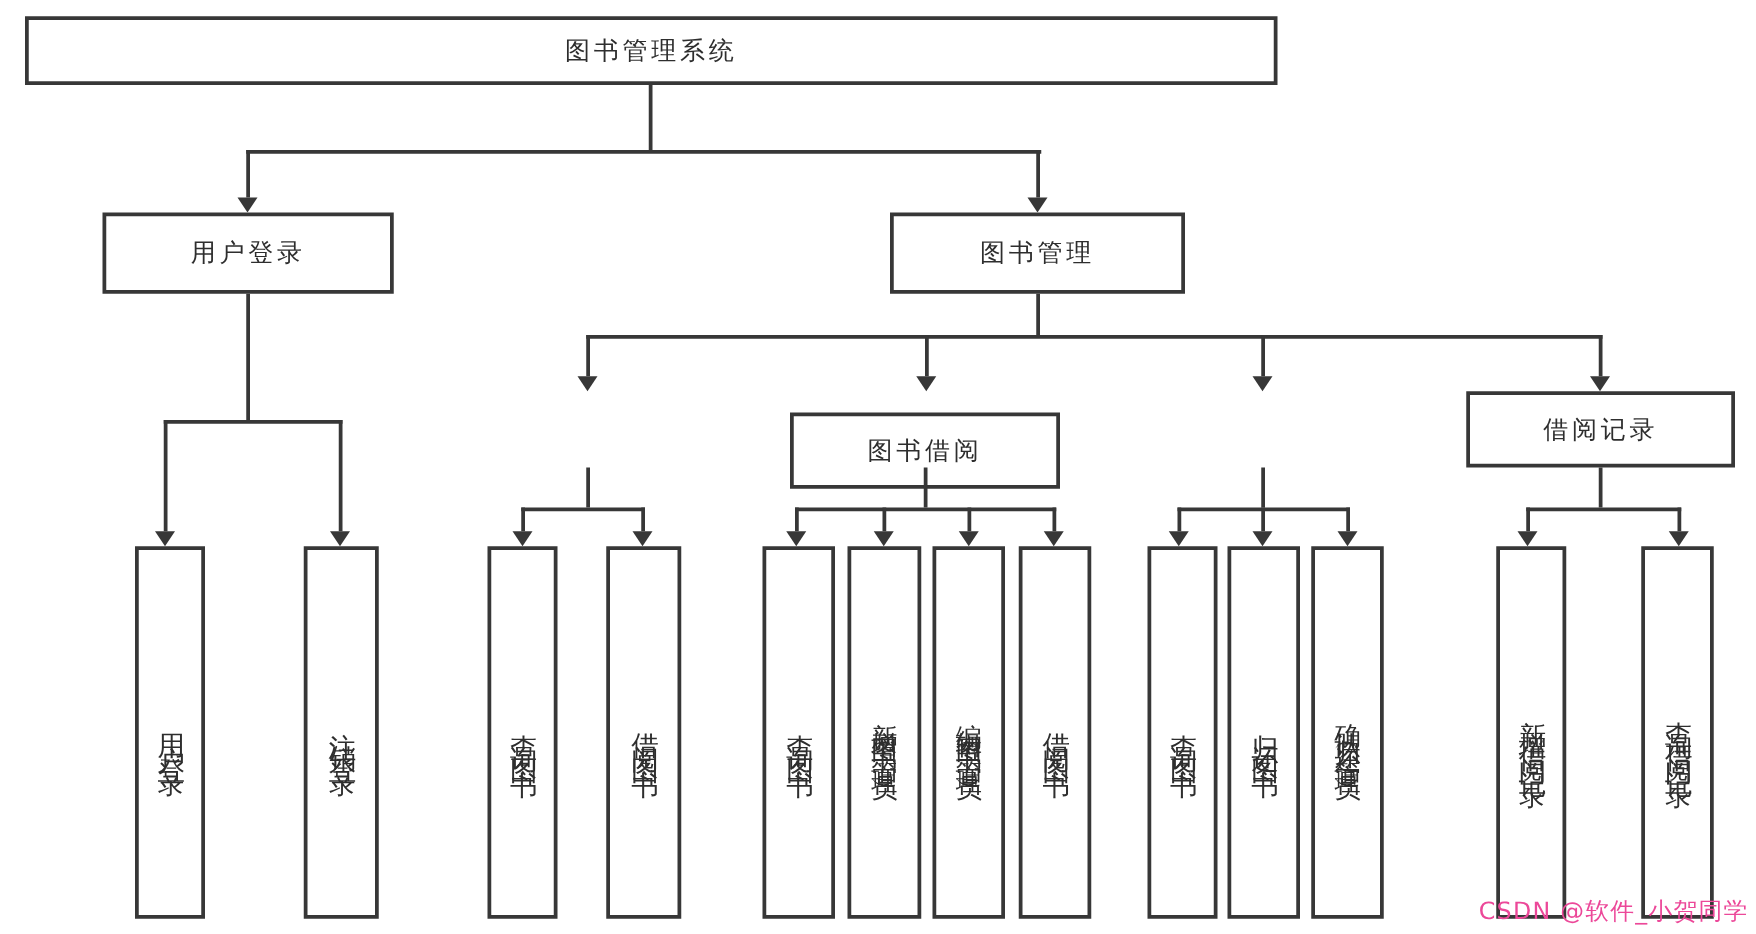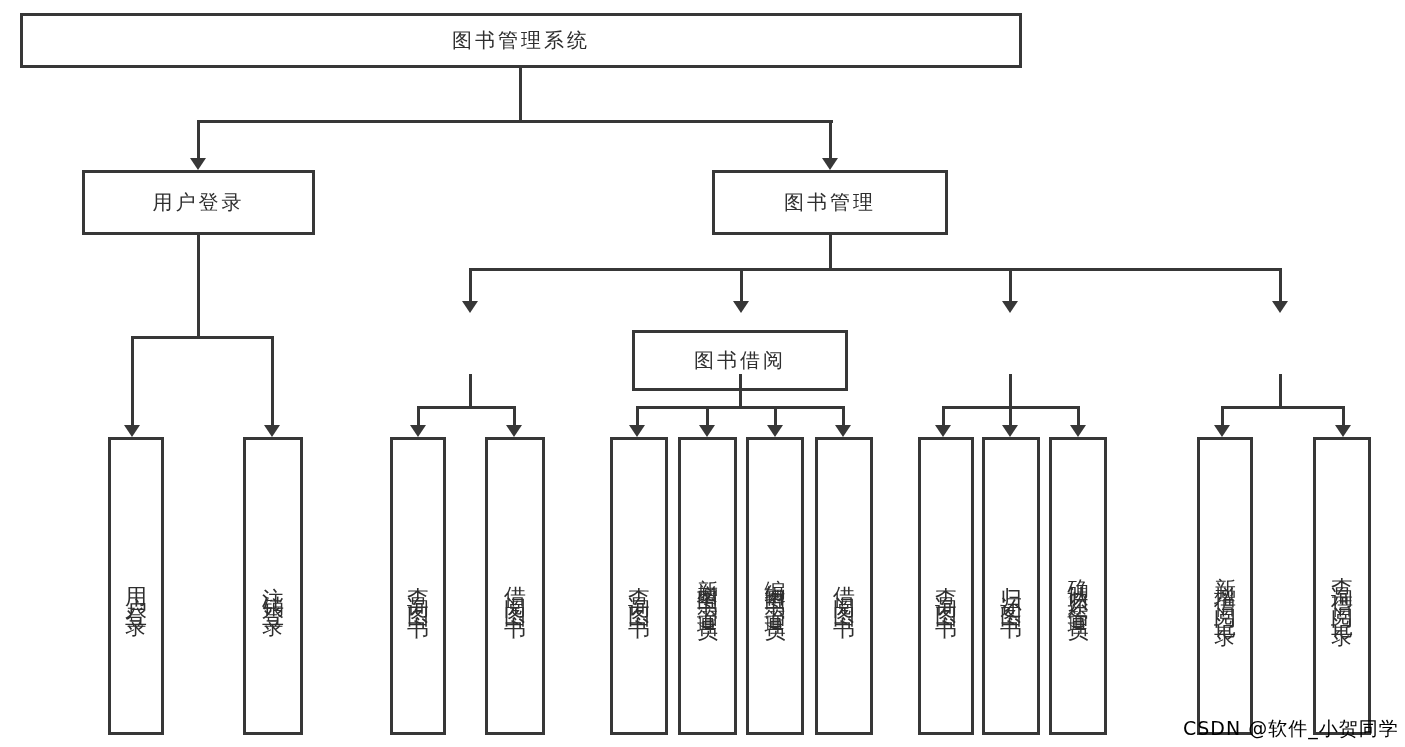--- a/index.html
+++ b/index.html
@@ -18,21 +18,21 @@
   }
   .vbox.long{font-size:21px;letter-spacing:6px;}
   .line{position:absolute;background:#373737;}
   .ah{
     position:absolute;width:0;height:0;
     border-left:8px solid transparent;border-right:8px solid transparent;
     border-top:12px solid #373737;
   }
   .watermark{
     position:absolute;left:1183px;top:716px;z-index:5;white-space:nowrap;
-    color:#000000;font-size:19px;letter-spacing:1px;
+    color:#ec4899;font-size:19px;letter-spacing:1px;
   }
 </style>
 </head>
 <body>
 
 <div class="stage">
 
   <div class="box hbox" style="left:20px;top:13px;width:1002px;height:55px;">
     <span>图书管理系统</span>
   </div>
@@ -64,20 +64,23 @@
   <div class="ah" style="left:462px;top:301px;"></div>
   <div class="line" style="left:740px;top:268px;width:3px;height:33px;"></div>
   <div class="ah" style="left:733px;top:301px;"></div>
   <div class="line" style="left:1009px;top:268px;width:3px;height:33px;"></div>
   <div class="ah" style="left:1002px;top:301px;"></div>
   <div class="line" style="left:1279px;top:268px;width:3px;height:33px;"></div>
   <div class="ah" style="left:1272px;top:301px;"></div>
 
   <div class="box hbox" style="left:632px;top:330px;width:216px;height:61px;">
     <span>图书借阅</span>
+  </div>
+  <div class="box hbox" style="left:1173px;top:313px;width:215px;height:61px;">
+    <span>借阅记录</span>
   </div>
 
   <div class="line" style="left:469px;top:374px;width:3px;height:32px;"></div>
   <div class="line" style="left:417px;top:406px;width:99px;height:3px;"></div>
   <div class="line" style="left:417px;top:406px;width:3px;height:19px;"></div>
   <div class="ah" style="left:410px;top:425px;"></div>
   <div class="line" style="left:513px;top:406px;width:3px;height:19px;"></div>
   <div class="ah" style="left:506px;top:425px;"></div>
 
   <div class="line" style="left:739px;top:374px;width:3px;height:32px;"></div>

